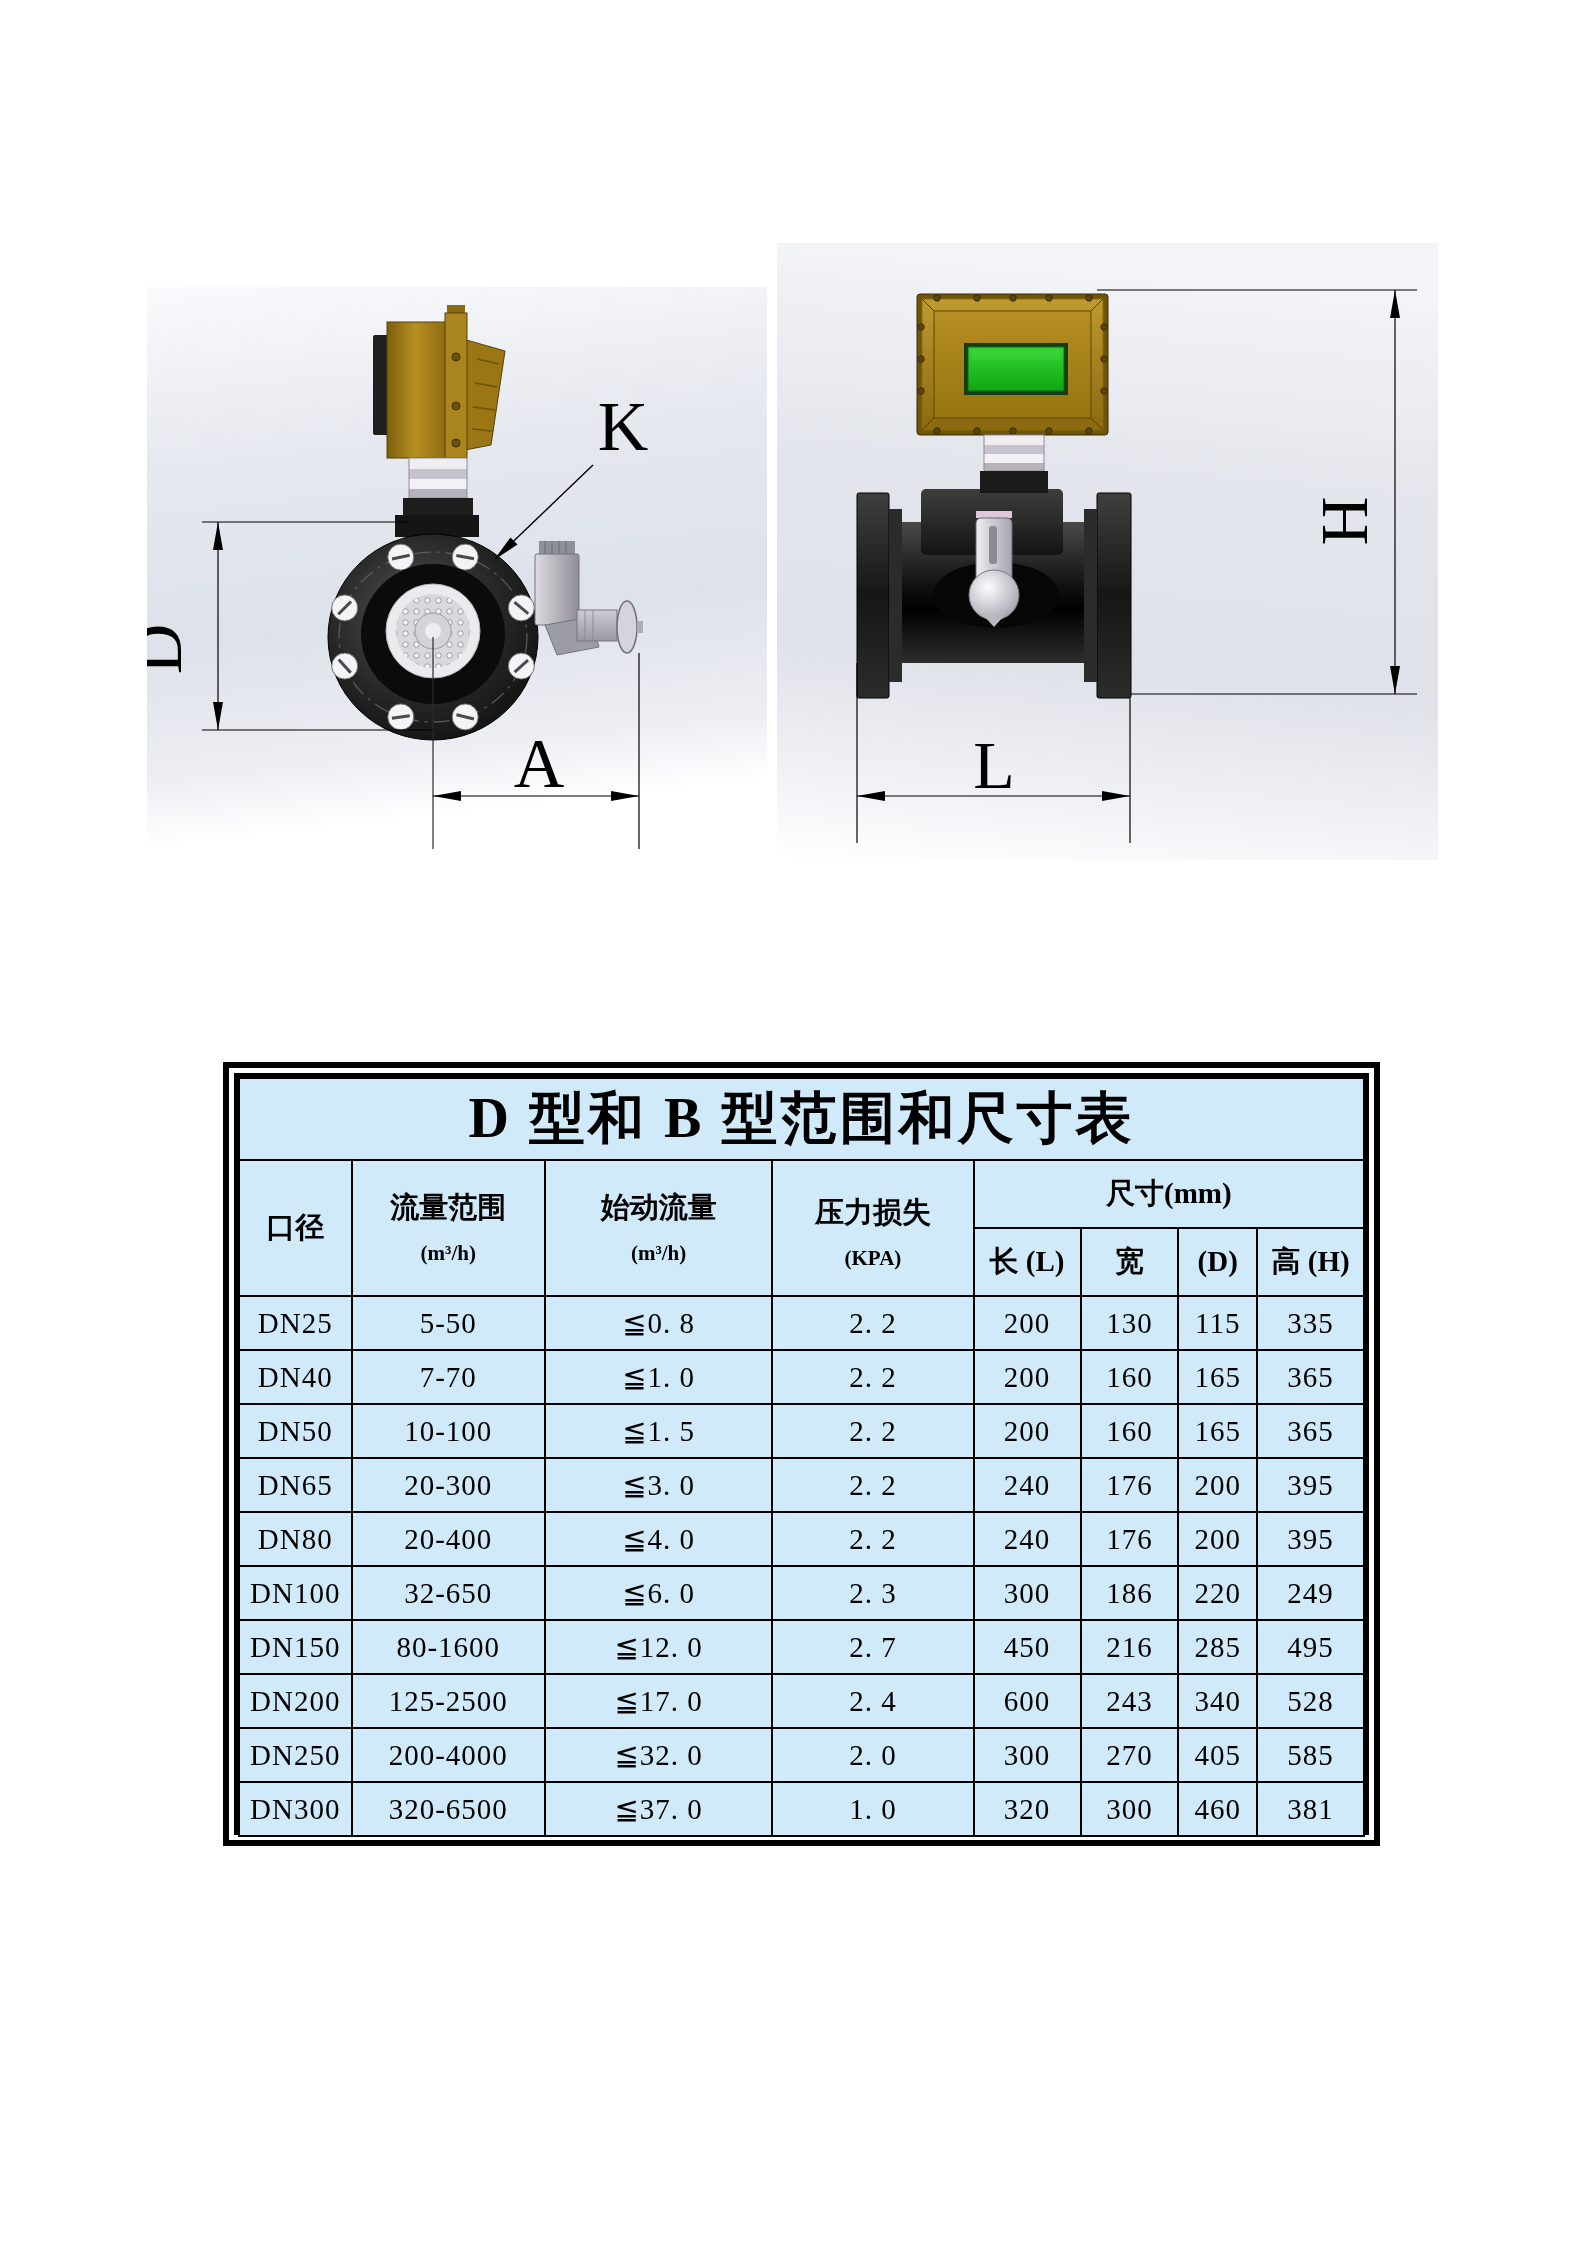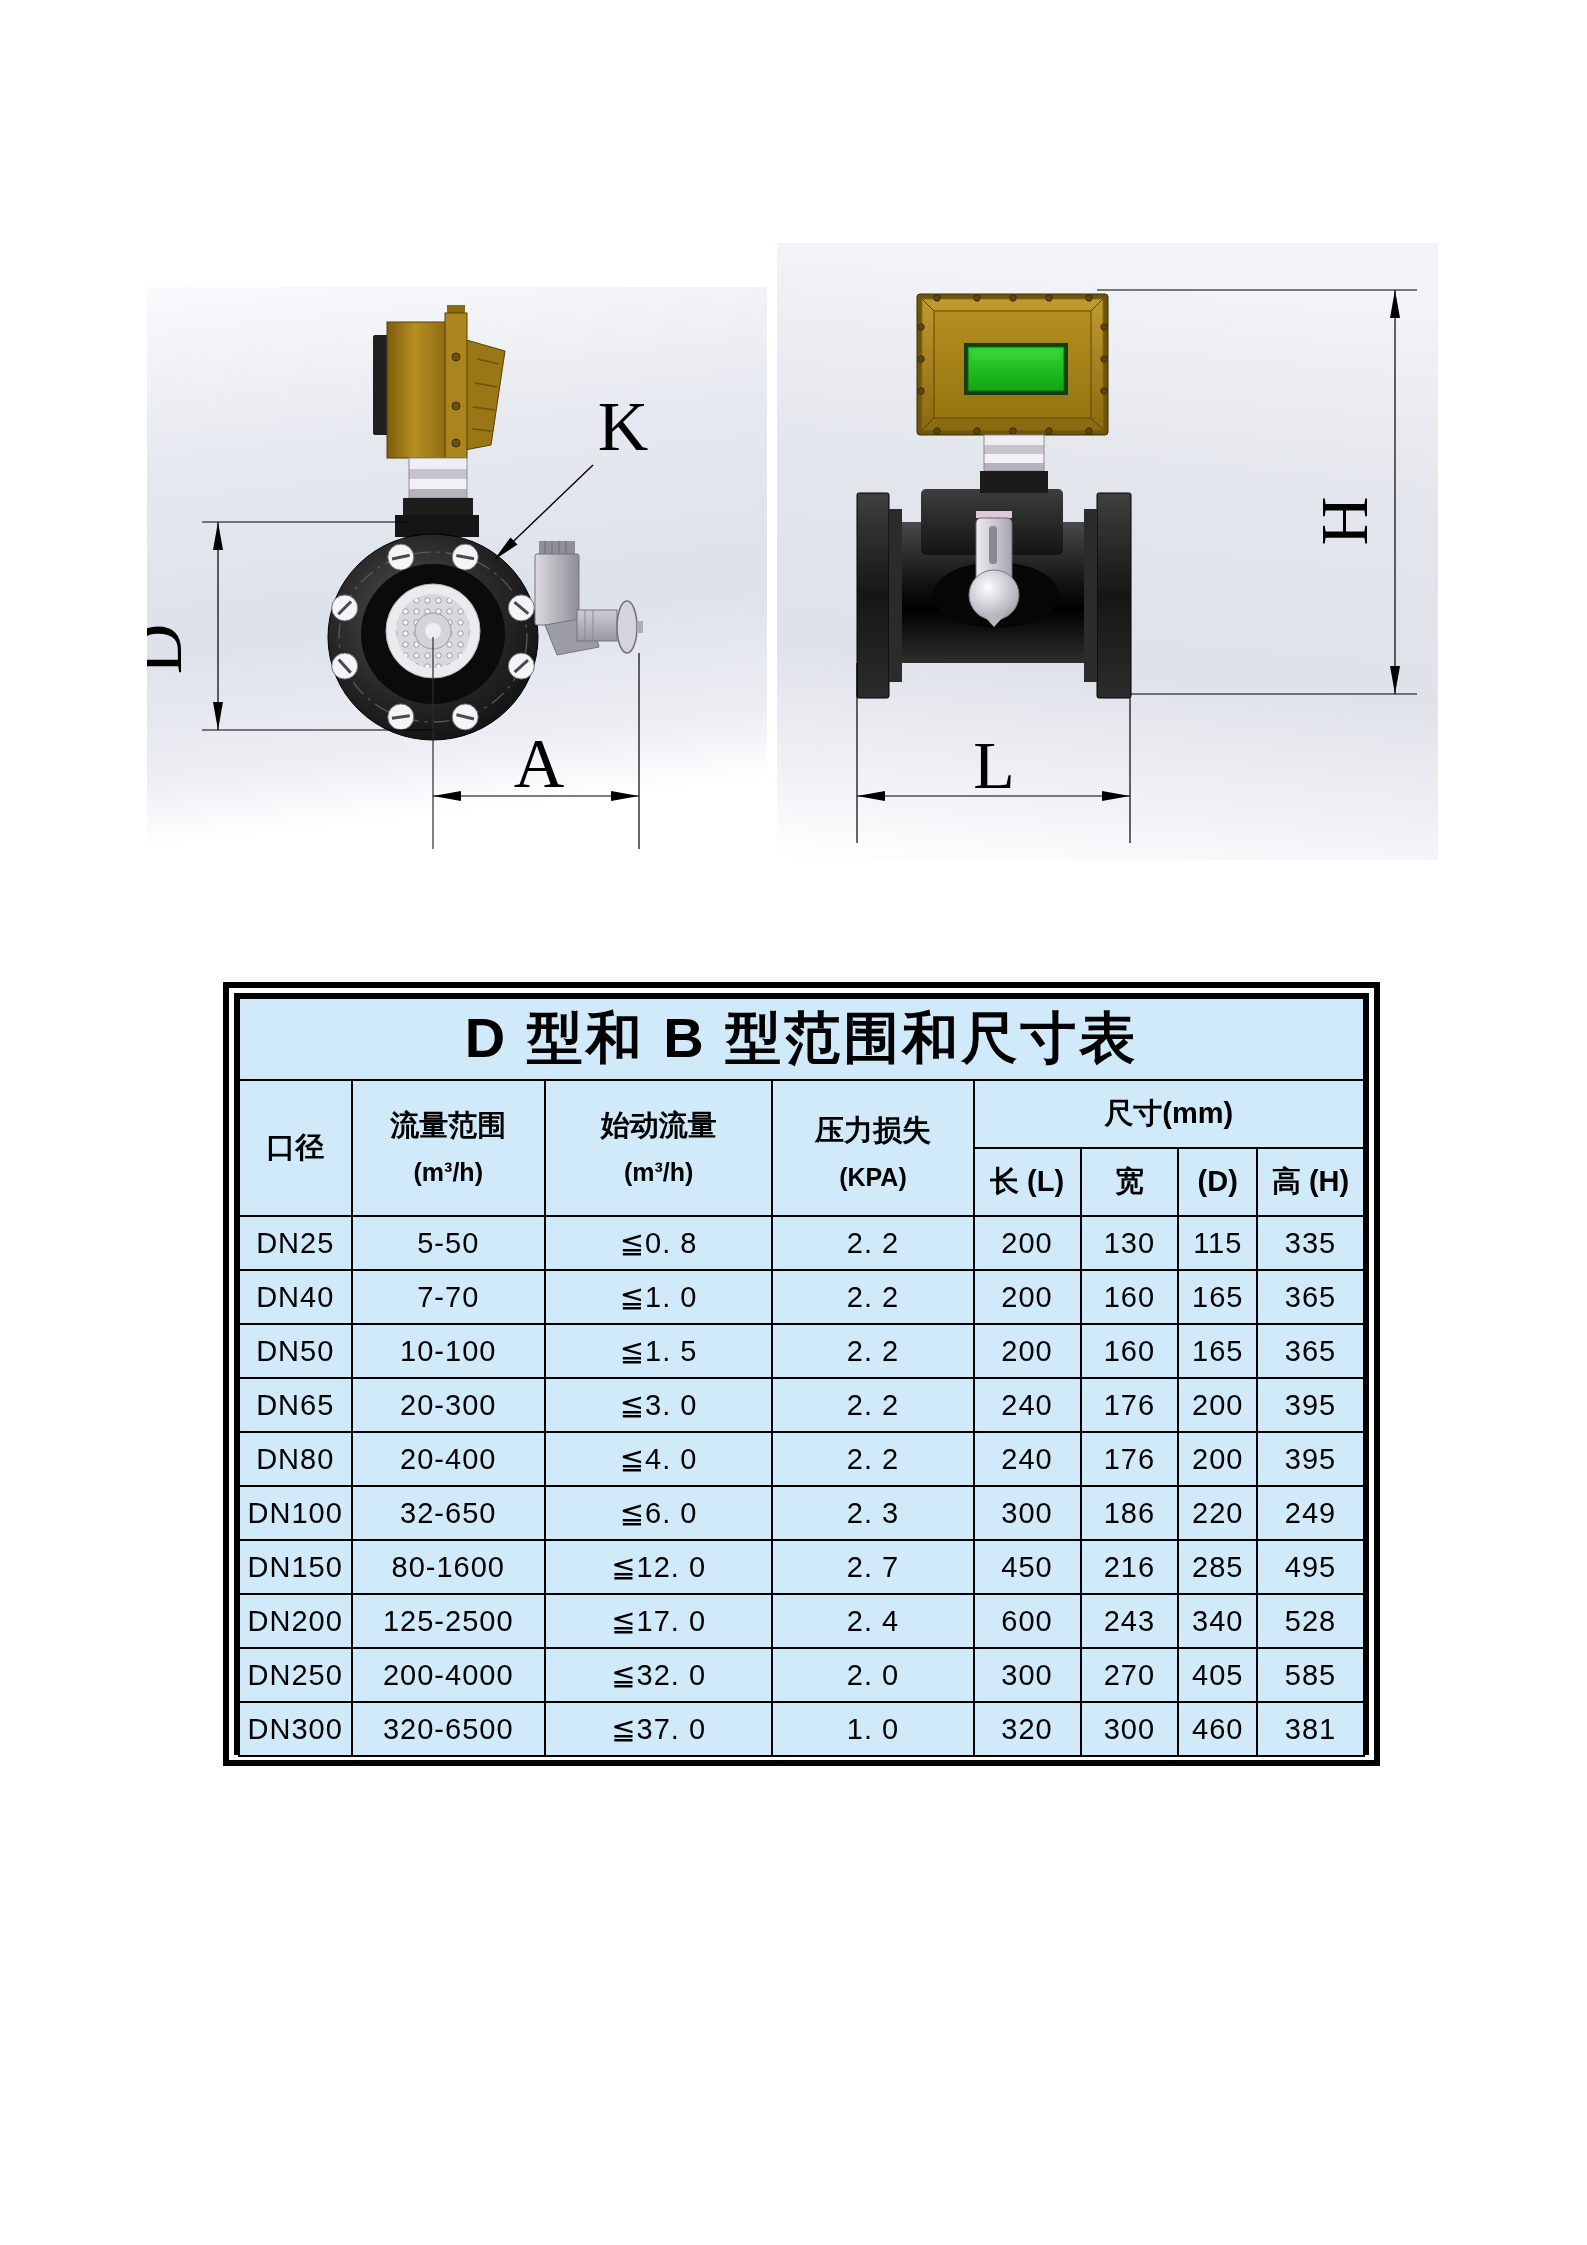--- a/index.html
+++ b/index.html
@@ -6,29 +6,29 @@
   .page{position:relative;width:1587px;height:2245px;background:#ffffff;overflow:hidden;
         font-family:"Liberation Sans","DejaVu Sans",sans-serif;}
   .fig{position:absolute;}
   .fig-left{left:147px;top:287px;}
   .fig-right{left:777px;top:243px;}
   svg text{fill:#000;}
   .dimtxt{font-family:"Liberation Serif","DejaVu Serif",serif;font-size:70px;}
   .dimtxt-sm{font-family:"Liberation Serif","DejaVu Serif",serif;font-size:68px;}
 
   
-  .tframe{position:absolute;left:223px;top:982px;width:1157px;height:784px;
-          box-sizing:border-box;border:6px solid #000;background:#fff;padding:5px;}
+  .tframe{position:absolute;left:223px;top:1062px;width:1157px;height:784px;
+          box-sizing:border-box;border:6px solid #000;background:#fff;padding:5px;font-family:Liberation Serif, serif;}
   .tframe-inner{box-sizing:border-box;border:4px solid #000;height:100%;background:#d0eafa;}
   table.spec{width:100%;height:100%;border-collapse:collapse;table-layout:fixed;}
   table.spec td{border:2px solid #000;background:#d0eafa;text-align:center;vertical-align:middle;
                 color:#000;padding:0;}
   td.title{height:80px;font-size:56px;font-weight:bold;letter-spacing:3px;}
   .hc{font-weight:bold;font-size:29px;line-height:1.15;}
-  .hc .unit{font-size:25px;margin-top:16px;letter-spacing:0;}
+  .hc .unit{font-size:21px;margin-top:16px;letter-spacing:0;}
   .plow .top{margin-top:10px;}
   .plow .unit{margin-top:16px;}
   tr.h1 td.dims{height:66px;}
   tr.h2 td{height:66px;}
   td.alr{text-align:right;padding-right:3px;}
   td.all{text-align:left;padding-left:2px;}
   tr.dr td{font-size:29px;letter-spacing:1px;height:52px;}
 </style>
 </head>
 <body>

